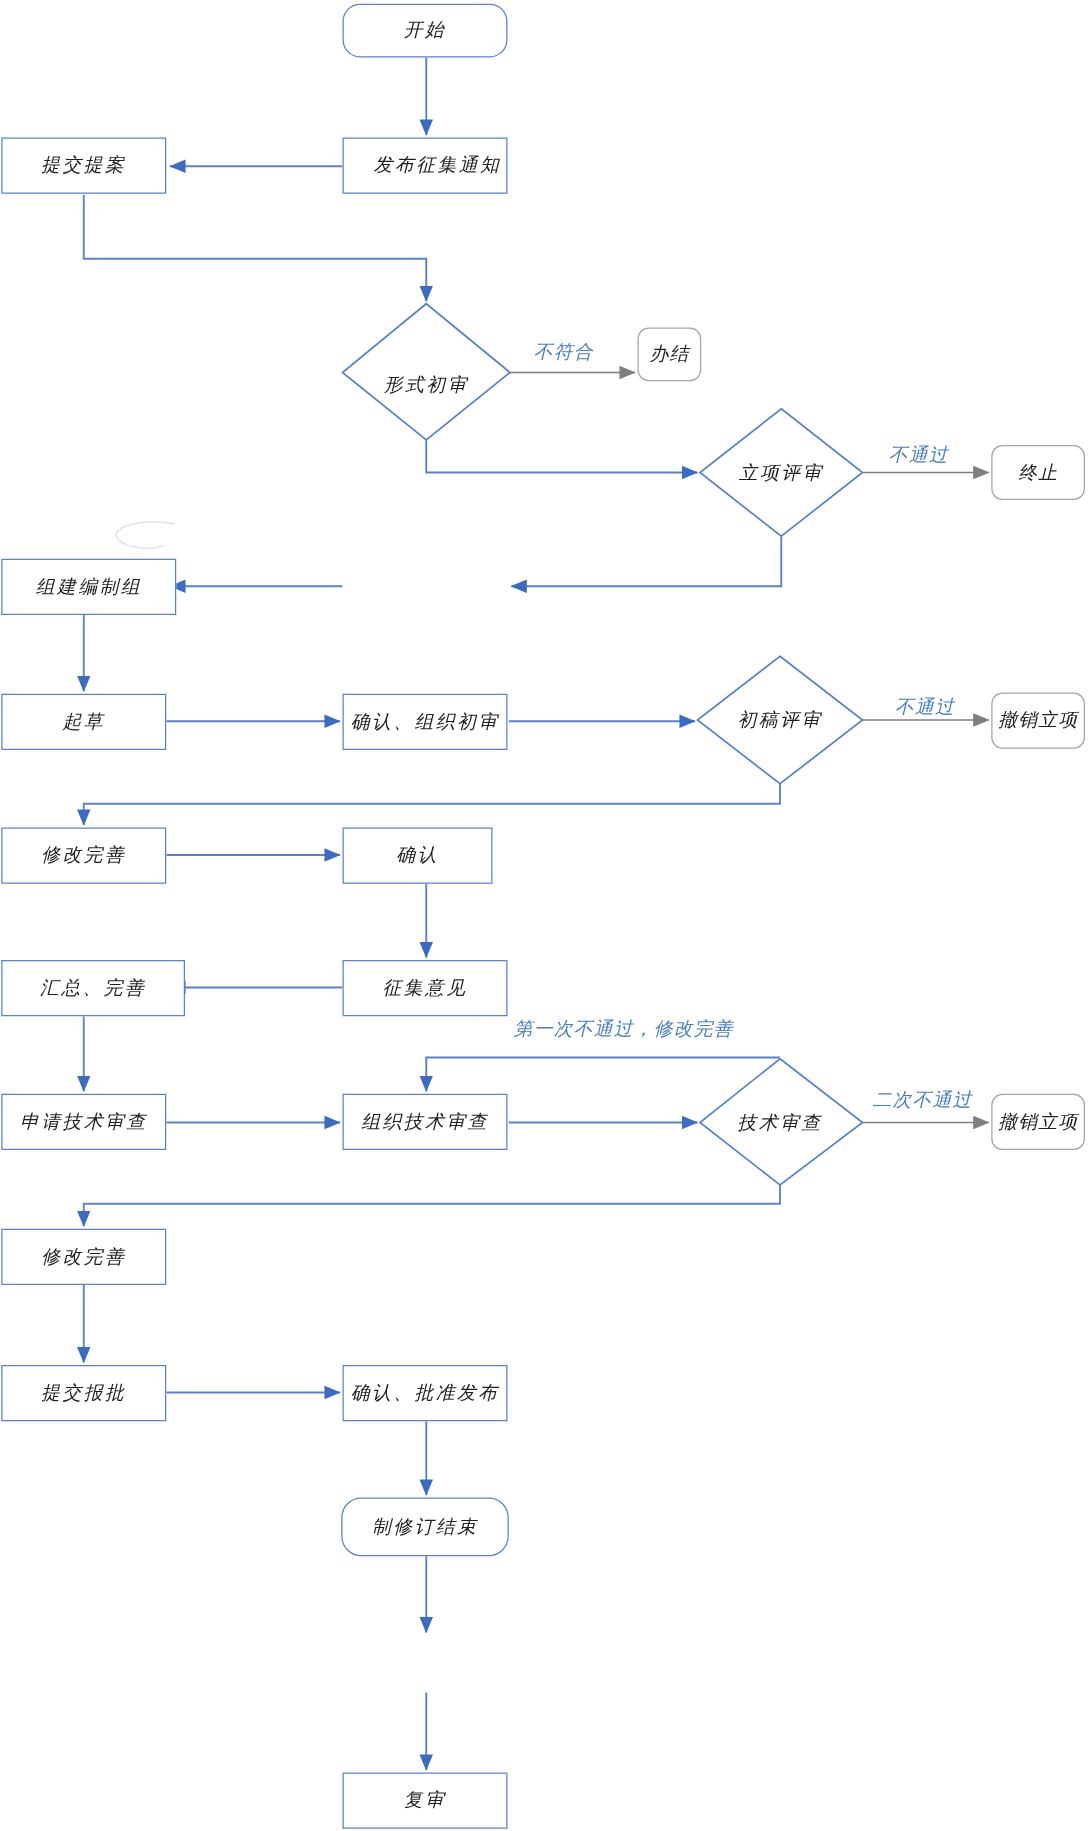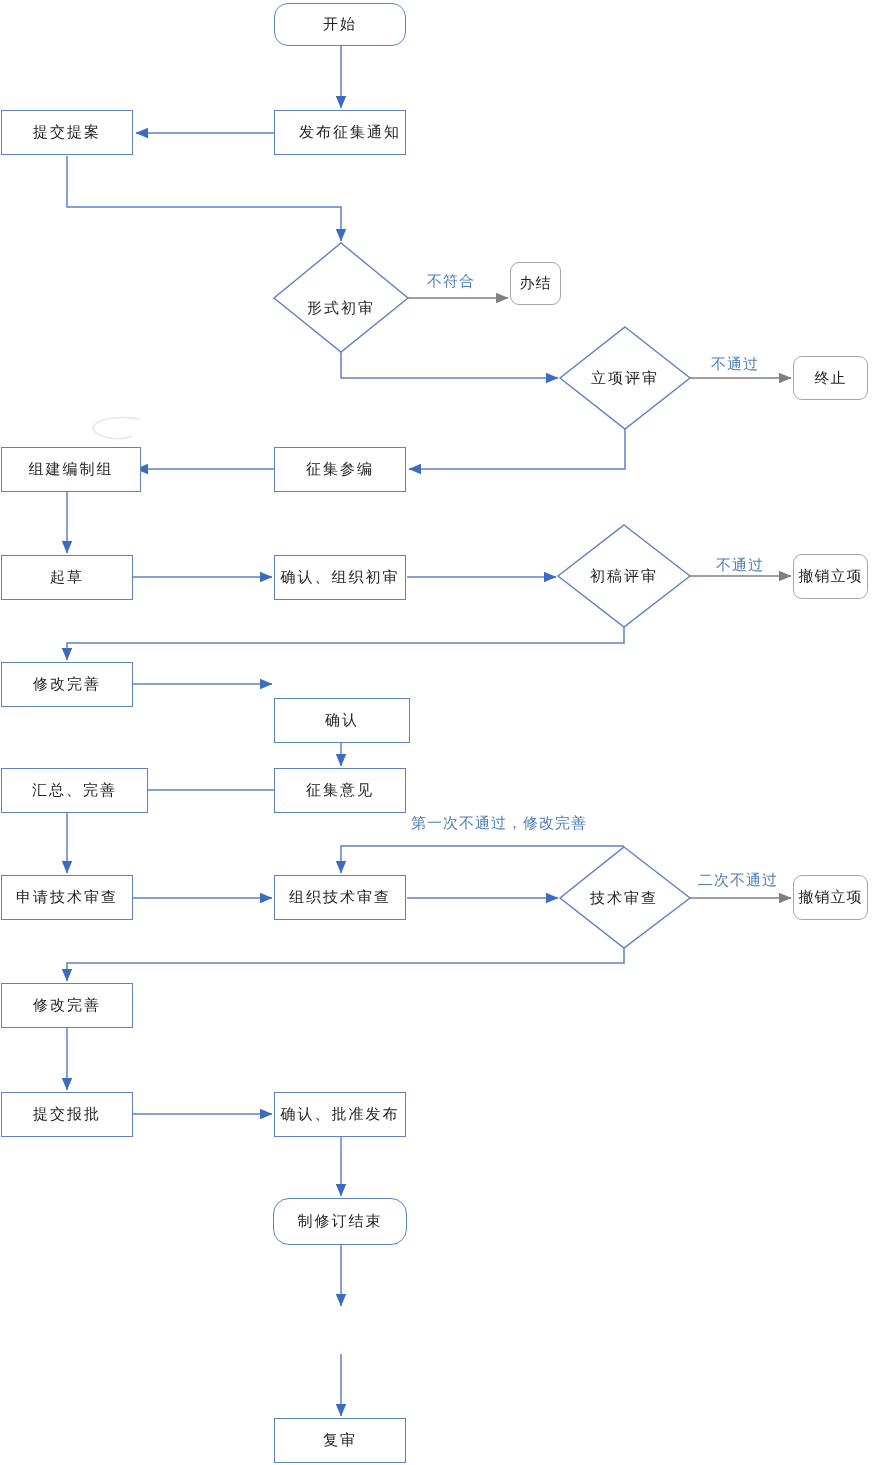--- a/index.html
+++ b/index.html
@@ -3,20 +3,21 @@
 <meta charset="utf-8">
 <style>
   html, body { margin: 0; padding: 0; background: #ffffff; }
   .canvas {
     position: relative;
     width: 872px;
     height: 1465px;
     background: #ffffff;
     font-family: "Liberation Sans", sans-serif;
     overflow: hidden;
+    font-style: italic;
   }
   .wires {
     position: absolute;
     left: 0; top: 0;
     width: 872px; height: 1465px;
     z-index: 1;
   }
   .node {
     position: absolute;
     box-sizing: border-box;
@@ -114,33 +115,32 @@
   <div class="node rounded" style="left:274px; top:3px; width:132px; height:43px;">开始</div>
 
   <div class="node" style="left:274px; top:110px; width:132px; height:45px;padding-left:20px;">发布征集通知</div>
 
   <div class="node" style="left:1px; top:110px; width:132px; height:45px;">提交提案</div>
 
   <div class="node gray" style="left:510px; top:262px; width:51px; height:43px;">办结</div>
 
   <div class="node gray" style="left:793px; top:356px; width:75px; height:44px;">终止</div>
 
-  <div class="node" style="left:274px; top:447px; width:132px; height:45px;">征集参编</div>
 
   <div class="node" style="left:1px; top:447px; width:140px; height:45px;">组建编制组</div>
 
   <div class="node" style="left:1px; top:555px; width:132px; height:45px;">起草</div>
 
   <div class="node" style="left:274px; top:555px; width:132px; height:45px;">确认、组织初审</div>
 
   <div class="node gray" style="left:793px; top:554px; width:75px; height:45px;">撤销立项</div>
 
   <div class="node" style="left:1px; top:662px; width:132px; height:45px;">修改完善</div>
 
-  <div class="node" style="left:274px; top:662px; width:136px; height:45px;margin-top:36px;">确认</div>
+  <div class="node" style="left:274px; top:662px; width:120px; height:45px;">确认</div>
 
   <div class="node" style="left:1px; top:768px; width:147px; height:45px;">汇总、完善</div>
 
   <div class="node" style="left:274px; top:768px; width:132px; height:45px;">征集意见</div>
 
   <div class="node" style="left:1px; top:875px; width:132px; height:45px;">申请技术审查</div>
 
   <div class="node" style="left:274px; top:875px; width:132px; height:45px;">组织技术审查</div>
 
   <div class="node gray" style="left:793px; top:875px; width:75px; height:45px;">撤销立项</div>

